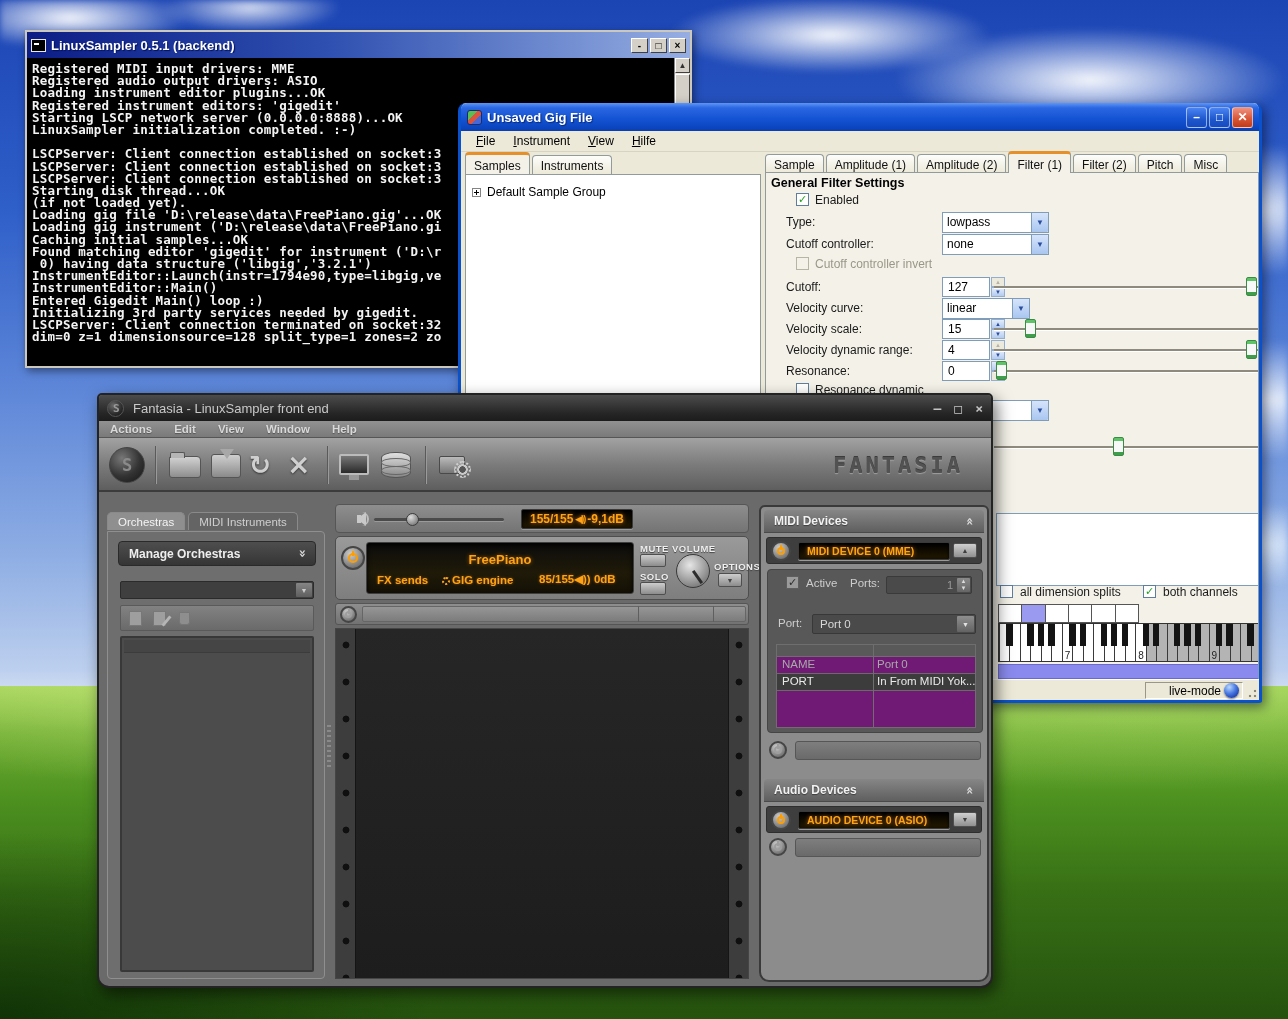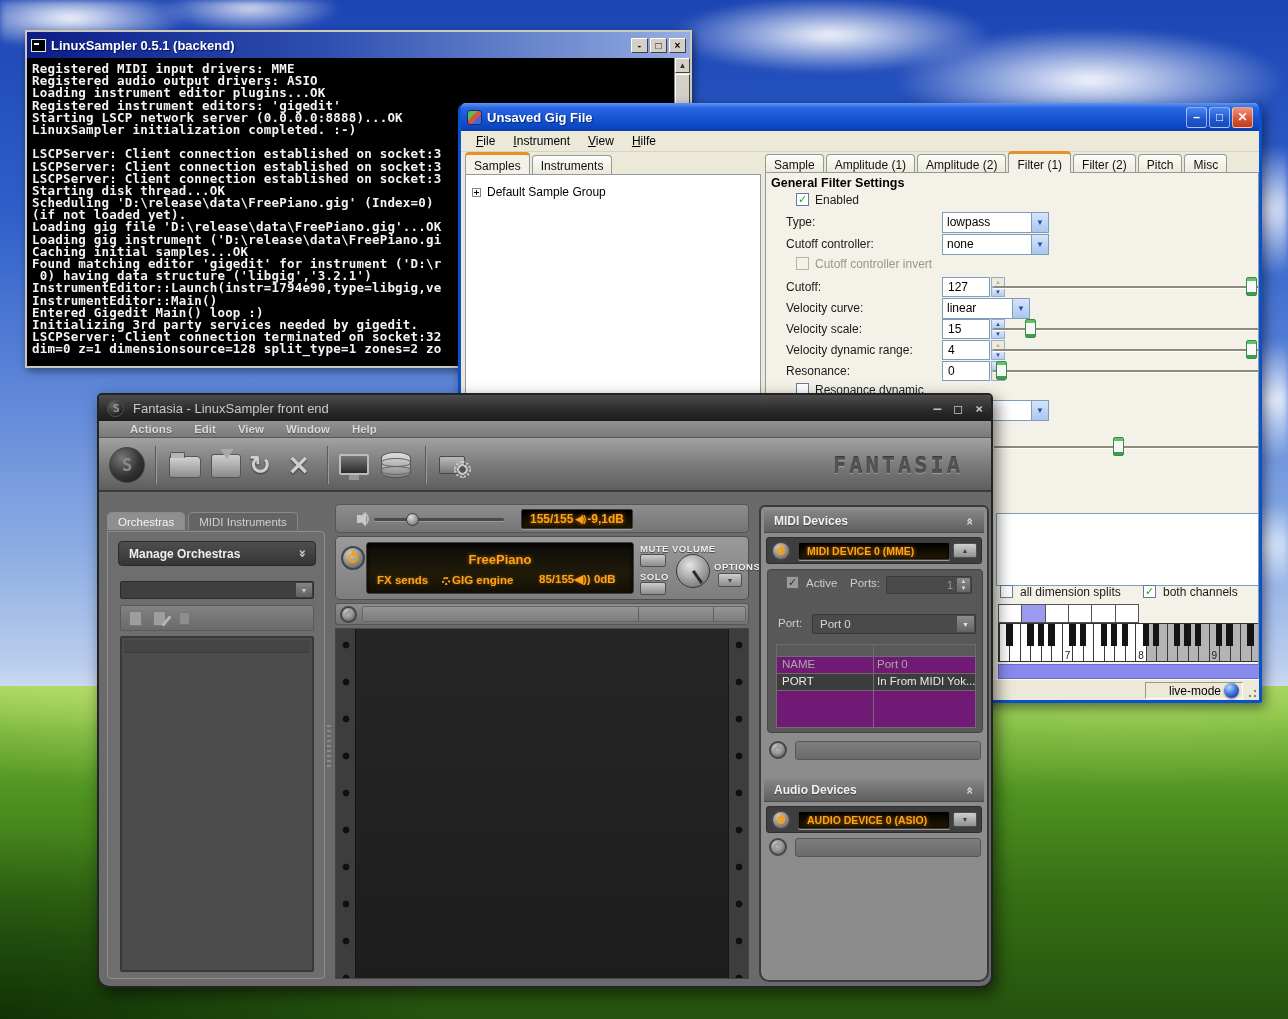--- a/index.html
+++ b/index.html
@@ -123,21 +123,21 @@
   #fantasia { left:97px; top:393px; width:896px; height:595px; z-index:3;
     background:#6a6a6a; border:2px solid #232323; border-radius:5px 5px 12px 12px; box-shadow:4px 6px 16px rgba(0,0,0,.55); }
   #f-titlebar { height:26px; background:linear-gradient(180deg,#4c4c4c,#262626 70%,#1c1c1c); border-radius:4px 4px 0 0;
     display:flex; align-items:center; padding:0 8px; }
   .f-logo-orb { width:17px; height:17px; border-radius:50%; background:radial-gradient(circle at 35% 30%, #6a6a6a, #2c2c2c 60%, #111);
     border:1px solid #555; margin-right:9px; position:relative; }
   .f-logo-orb::before { content:"S"; position:absolute; left:5px; top:1px; font:bold 11px "DejaVu Sans Mono",monospace; color:#9a9a9a; }
   #f-title { color:#c9c9c9; font-size:13px; flex:1; }
   .fwbtn { color:#c4c4c4; font:bold 13px "DejaVu Sans Mono",monospace; margin-left:13px; }
   #f-menubar { height:17px; background:linear-gradient(180deg,#929292,#7a7a7a); border-bottom:1px solid #565656;
-    display:flex; align-items:center; padding-left:20px; }
+    display:flex; align-items:center; padding-left:0; }
   .fmenu-item { display:inline-block; font-weight:bold; font-size:11.5px; color:#d9d9d9; padding:0 11px; text-shadow:0 1px 1px #555; }
   #f-toolbar { position:relative; height:54px; background:linear-gradient(180deg,#a2a2a2,#7c7c7c 50%,#5e5e5e); border-bottom:2px solid #3c3c3c; }
   .tb-orb { position:absolute; left:10px; top:9px; width:36px; height:36px; border-radius:50%;
     background:radial-gradient(circle at 35% 30%, #777, #333 55%, #151515); border:1px solid #444; }
   .tb-orb::before { content:"S"; position:absolute; left:12px; top:7px; font:bold 17px "DejaVu Sans Mono",monospace; color:#8a8a8a; }
   .tb-sep { position:absolute; top:8px; width:1px; height:38px; background:#5a5a5a; box-shadow:1px 0 0 #9a9a9a; }
   .tb-folder { position:absolute; top:18px; width:32px; height:22px; border-radius:2px 4px 3px 3px;
     background:linear-gradient(180deg,#d2d2d2,#8e8e8e); border:1px solid #555; }
   .tb-folder::before { content:""; position:absolute; left:0; top:-5px; width:13px; height:5px; background:#b5b5b5; border:1px solid #555; border-bottom:none; border-radius:2px 2px 0 0; }
   .tb-save { position:absolute; top:16px; width:30px; height:24px; background:linear-gradient(180deg,#cfcfcf,#8a8a8a); border:1px solid #555; border-radius:3px; }
@@ -285,21 +285,20 @@
           <div class="cline">Registered audio output drivers: ASIO</div>
           <div class="cline">Loading instrument editor plugins...OK</div>
           <div class="cline">Registered instrument editors: 'gigedit'</div>
           <div class="cline">Starting LSCP network server (0.0.0.0:8888)...OK</div>
           <div class="cline">LinuxSampler initialization completed. :-)</div>
           <div class="cline"></div>
           <div class="cline">LSCPServer: Client connection established on socket:3</div>
           <div class="cline">LSCPServer: Client connection established on socket:3</div>
           <div class="cline">LSCPServer: Client connection established on socket:3</div>
           <div class="cline">Starting disk thread...OK</div>
-          <div class="cline">Scheduling 'D:\release\data\FreePiano.gig' (Index=0)</div>
           <div class="cline">(if not loaded yet).</div>
           <div class="cline">Loading gig file 'D:\release\data\FreePiano.gig'...OK</div>
           <div class="cline">Loading gig instrument ('D:\release\data\FreePiano.gi</div>
           <div class="cline">Caching initial samples...OK</div>
           <div class="cline">Found matching editor 'gigedit' for instrument ('D:\r</div>
           <div class="cline"> 0) having data structure ('libgig','3.2.1')</div>
           <div class="cline">InstrumentEditor::Launch(instr=1794e90,type=libgig,ve</div>
           <div class="cline">InstrumentEditor::Main()</div>
           <div class="cline">Entered Gigedit Main() loop :)</div>
           <div class="cline">Initializing 3rd party services needed by gigedit.</div>

